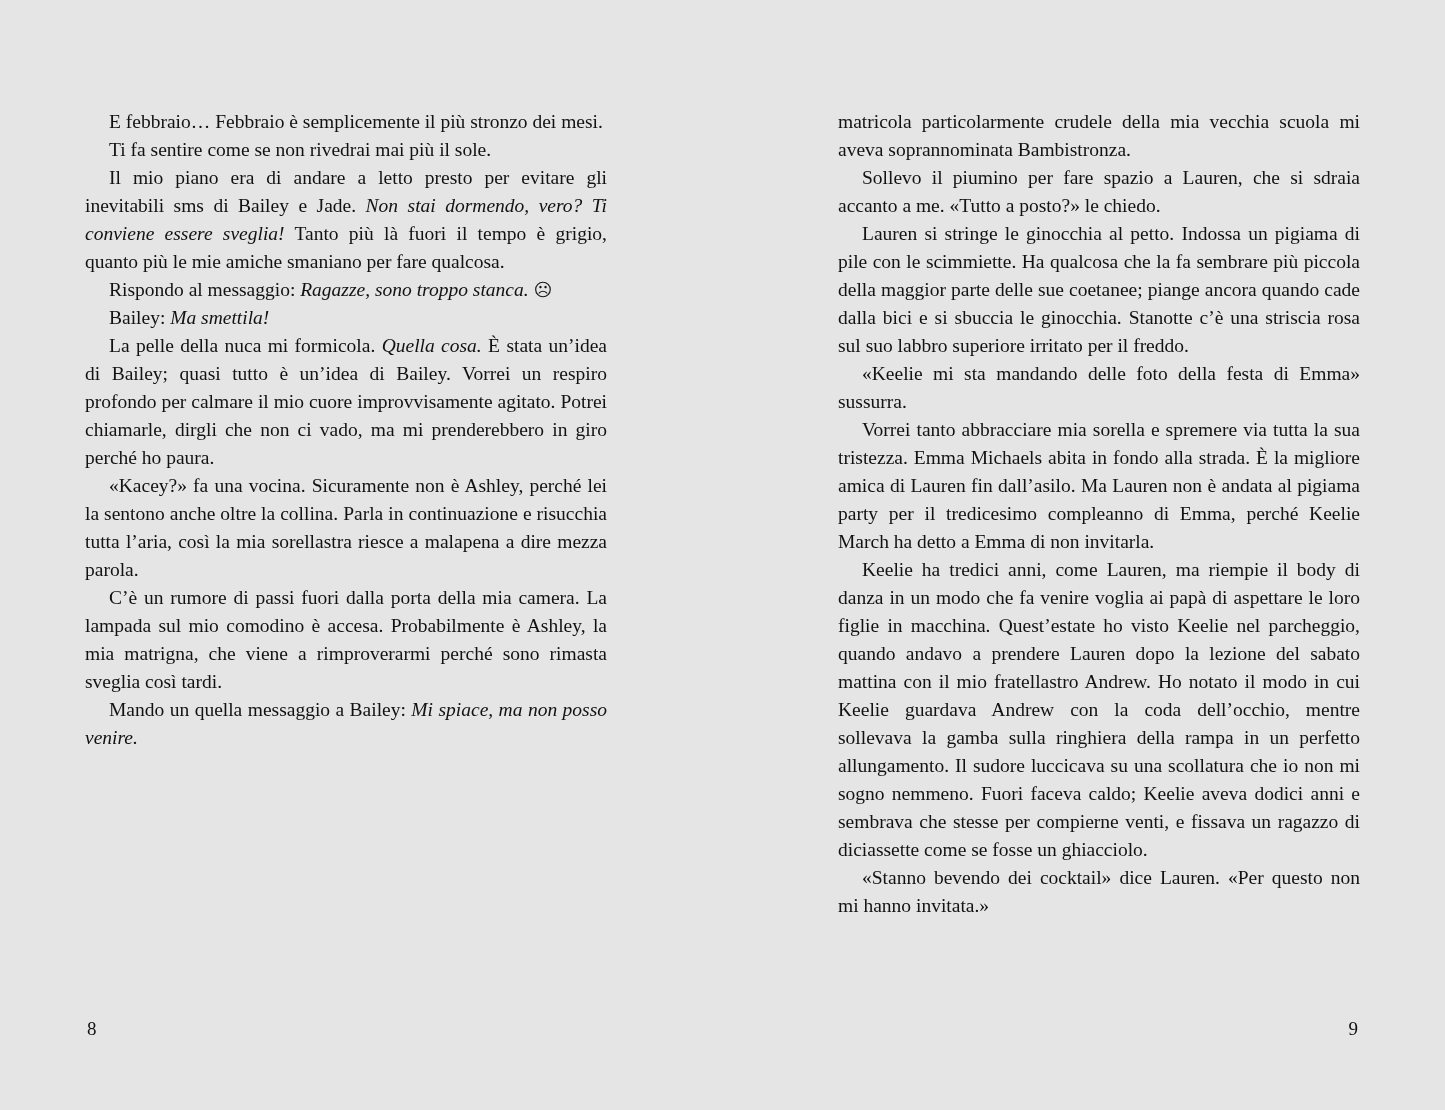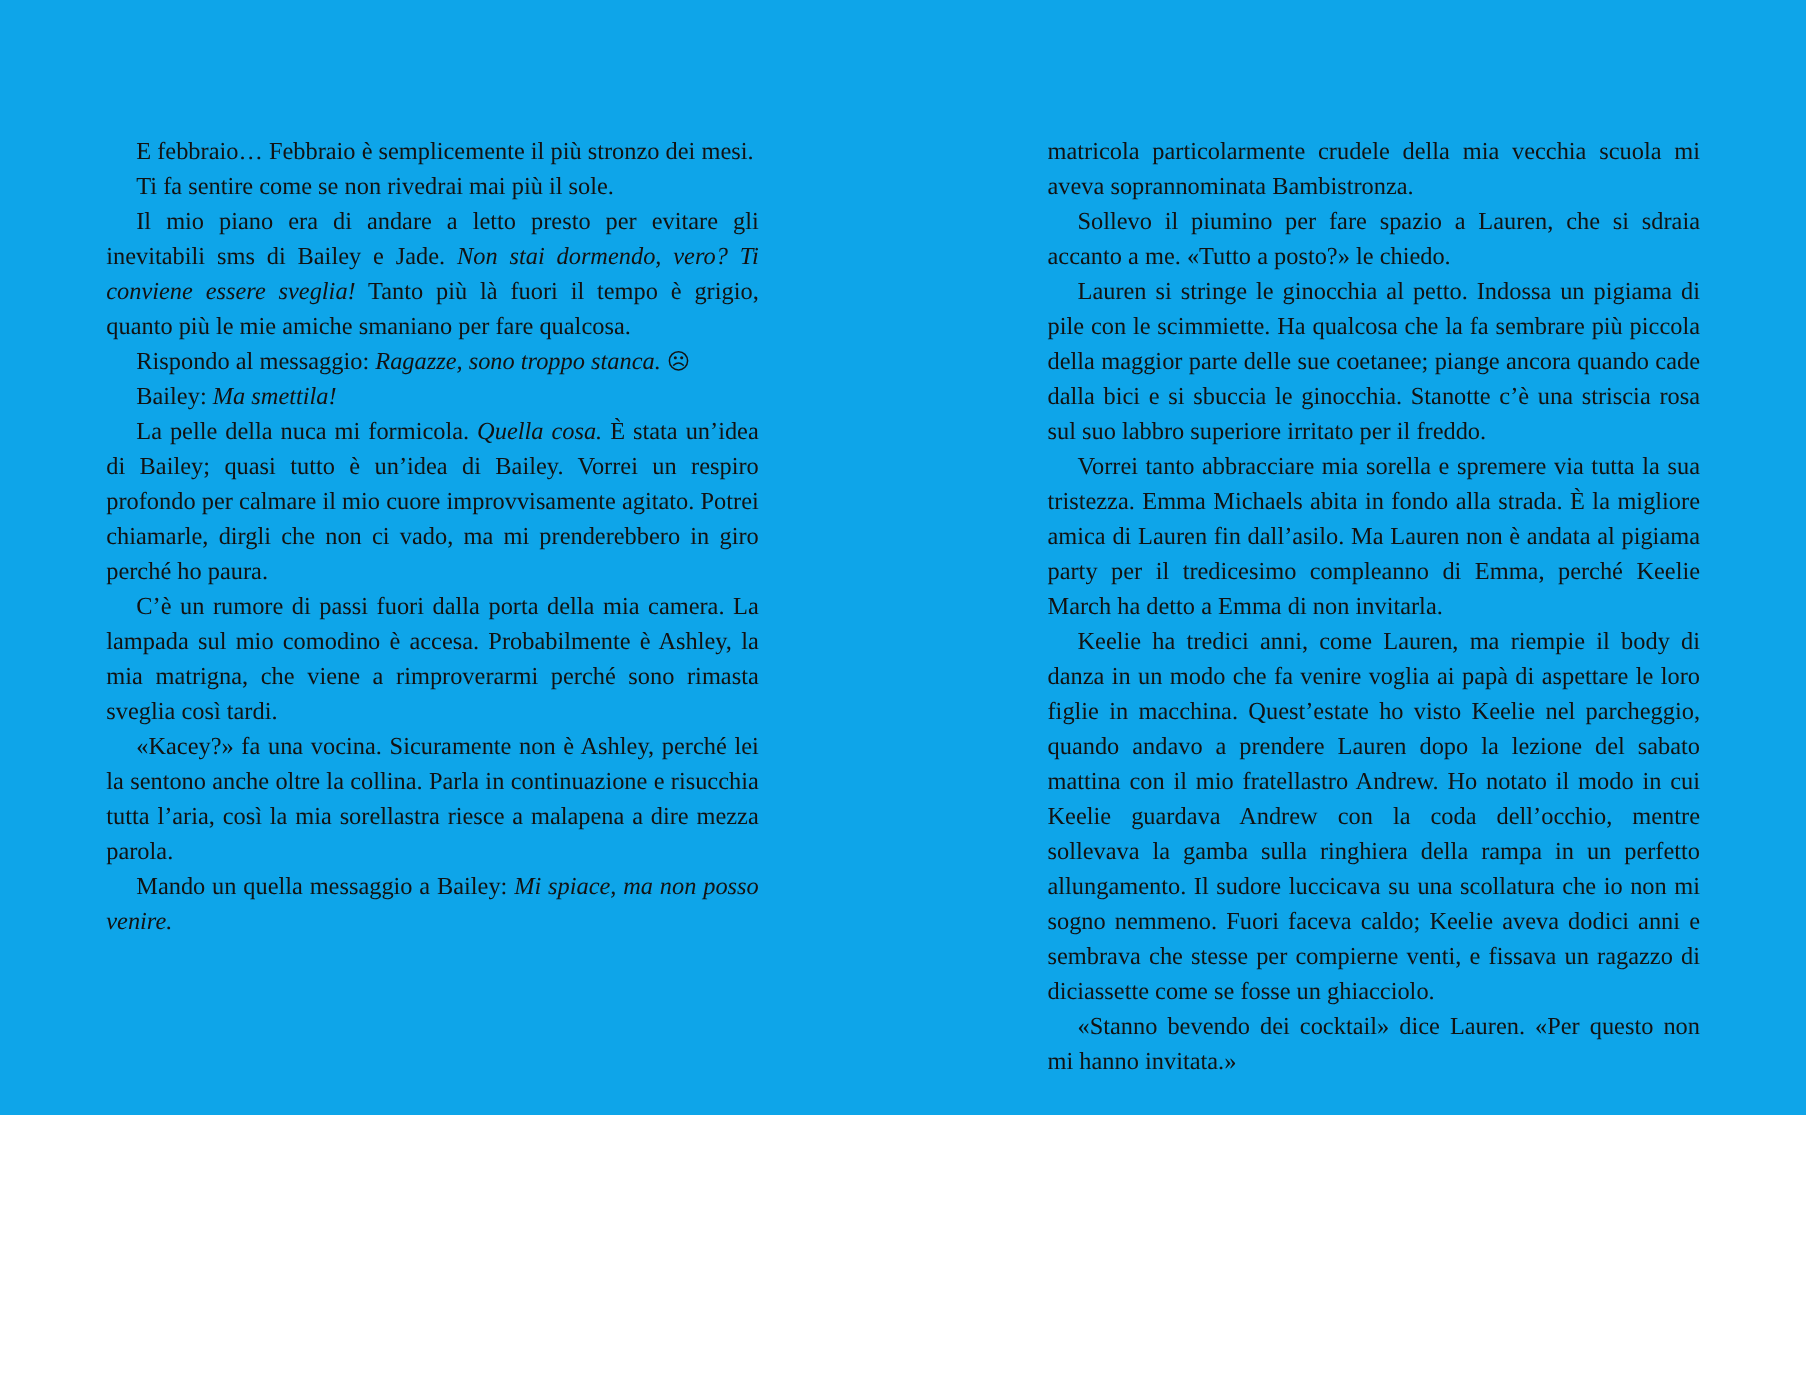--- a/index.html
+++ b/index.html
@@ -9,22 +9,22 @@
   body {
     width: 1445px;
     height: 1110px;
     font-family: "Liberation Serif", "DejaVu Serif", serif;
     color: #121212;
     overflow: hidden;
   }
   .spread {
     position: relative;
     width: 1445px;
-    height: 892px;
-    background: #0ea5e9;
+    height: 1110px;
+    background: #e5e5e5;
     overflow: hidden;
   }
   .page-text {
     position: absolute;
     top: 108px;
     width: 522px;
     font-size: 19.5px;
     line-height: 28px;
     text-align: justify;
     hyphens: auto;
@@ -49,27 +49,28 @@
 <body>
 
 <div class="spread">
   <div class="page-text left" id="left-page-text">
       <p class="para indent"><span>E febbraio… Febbraio è semplicemente il più stronzo dei mesi.</span></p>
       <p class="para indent"><span>Ti fa sentire come se non rivedrai mai più il sole.</span></p>
       <p class="para indent"><span>Il mio piano era di andare a letto presto per evitare gli inevitabili sms di Bailey e Jade. </span><em>Non stai dormendo, vero? Ti conviene essere sveglia!</em><span> Tanto più là fuori il tempo è grigio, quanto più le mie amiche smaniano per fare qualcosa.</span></p>
       <p class="para indent"><span>Rispondo al messaggio: </span><em>Ragazze, sono troppo stanca.</em><span> </span><span class="emoticon">☹</span></p>
       <p class="para indent"><span>Bailey: </span><em>Ma smettila!</em></p>
       <p class="para indent"><span>La pelle della nuca mi formicola. </span><em>Quella cosa.</em><span> È stata un’idea di Bailey; quasi tutto è un’idea di Bailey. Vorrei un respiro profondo per calmare il mio cuore improvvisamente agitato. Potrei chiamarle, dirgli che non ci vado, ma mi prenderebbero in giro perché ho paura.</span></p>
+      <p class="para indent"><span>«Kacey?» fa una vocina. Sicuramente non è Ashley, perché lei la sentono anche oltre la collina. Parla in continuazione e risucchia tutta l’aria, così la mia sorellastra riesce a malapena a dire mezza parola.</span></p>
       <p class="para indent"><span>C’è un rumore di passi fuori dalla porta della mia camera. La lampada sul mio comodino è accesa. Probabilmente è Ashley, la mia matrigna, che viene a rimproverarmi perché sono rimasta sveglia così tardi.</span></p>
-      <p class="para indent"><span>«Kacey?» fa una vocina. Sicuramente non è Ashley, perché lei la sentono anche oltre la collina. Parla in continuazione e risucchia tutta l’aria, così la mia sorellastra riesce a malapena a dire mezza parola.</span></p>
       <p class="para indent"><span>Mando un quella messaggio a Bailey: </span><em>Mi spiace, ma non posso venire.</em></p>
     </div>
   <div class="page-text right" id="right-page-text">
       <p class="para"><span>matricola particolarmente crudele della mia vecchia scuola mi aveva soprannominata Bambistronza.</span></p>
       <p class="para indent"><span>Sollevo il piumino per fare spazio a Lauren, che si sdraia accanto a me. «Tutto a posto?» le chiedo.</span></p>
       <p class="para indent"><span>Lauren si stringe le ginocchia al petto. Indossa un pigiama di pile con le scimmiette. Ha qualcosa che la fa sembrare più piccola della maggior parte delle sue coetanee; piange ancora quando cade dalla bici e si sbuccia le ginocchia. Stanotte c’è una striscia rosa sul suo labbro superiore irritato per il freddo.</span></p>
+      <p class="para indent"><span>«Keelie mi sta mandando delle foto della festa di Emma» sussurra.</span></p>
       <p class="para indent"><span>Vorrei tanto abbracciare mia sorella e spremere via tutta la sua tristezza. Emma Michaels abita in fondo alla strada. È la migliore amica di Lauren fin dall’asilo. Ma Lauren non è andata al pigiama party per il tredicesimo compleanno di Emma, perché Keelie March ha detto a Emma di non invitarla.</span></p>
       <p class="para indent"><span>Keelie ha tredici anni, come Lauren, ma riempie il body di danza in un modo che fa venire voglia ai papà di aspettare le loro figlie in macchina. Quest’estate ho visto Keelie nel parcheggio, quando andavo a prendere Lauren dopo la lezione del sabato mattina con il mio fratellastro Andrew. Ho notato il modo in cui Keelie guardava Andrew con la coda dell’occhio, mentre sollevava la gamba sulla ringhiera della rampa in un perfetto allungamento. Il sudore luccicava su una scollatura che io non mi sogno nemmeno. Fuori faceva caldo; Keelie aveva dodici anni e sembrava che stesse per compierne venti, e fissava un ragazzo di diciassette come se fosse un ghiacciolo.</span></p>
       <p class="para indent"><span>«Stanno bevendo dei cocktail» dice Lauren. «Per questo non mi hanno invitata.»</span></p>
     </div>
   <div class="page-number left">8</div>
   <div class="page-number right">9</div>
 </div>
 
 </body></html>

